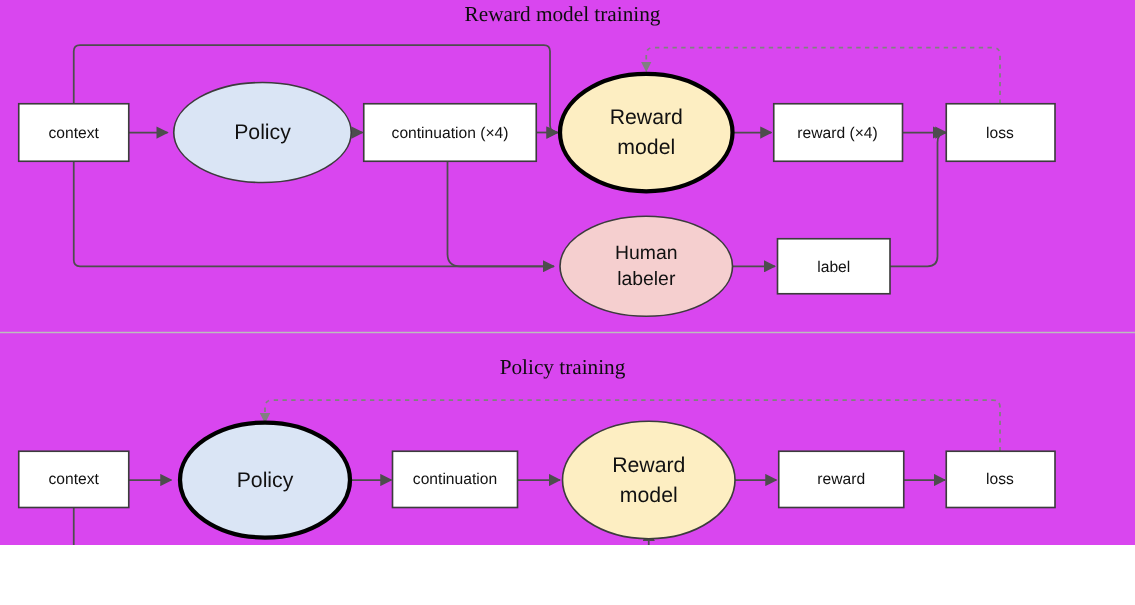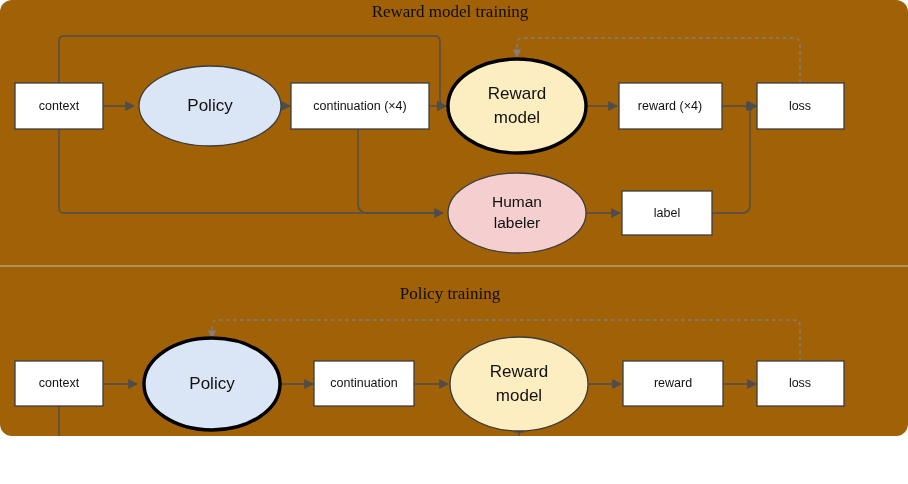--- a/index.html
+++ b/index.html
@@ -4,24 +4,23 @@
 <style>
   html, body {
     margin: 0;
     padding: 0;
     background: #ffffff;
   }
   #canvas {
     position: relative;
     width: 908px;
     height: 436px;
-    background: #a16207;
+    background: #d946ef;
     overflow: hidden;
     font-family: "Liberation Sans", sans-serif;
-    border-radius: 12px;
   }
   svg#diagram {
     position: absolute;
     left: 0;
     top: 0;
     width: 908px;
     height: 484px;
   }
   .sec-title {
     font-family: "Liberation Serif", serif;

